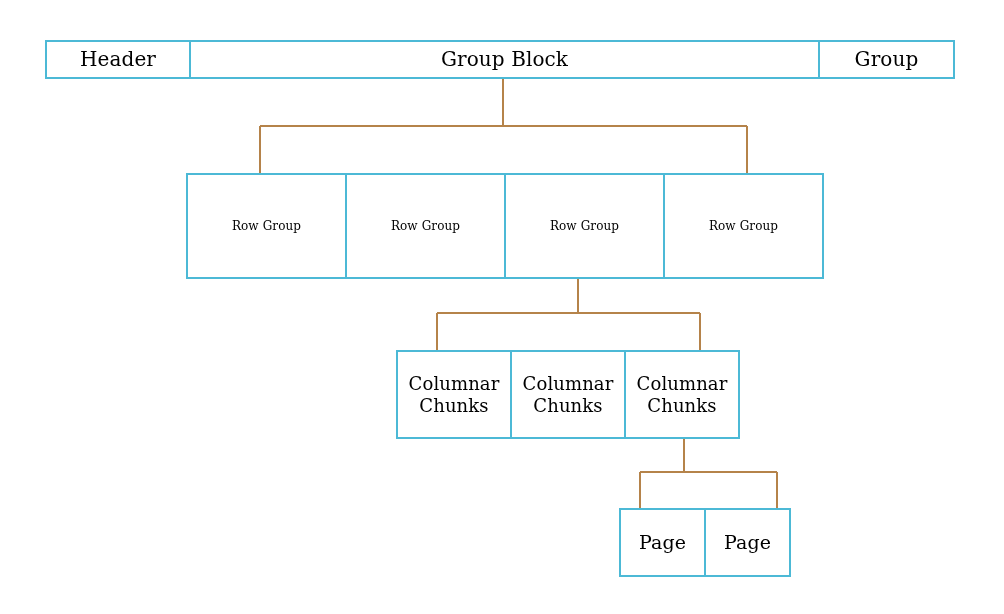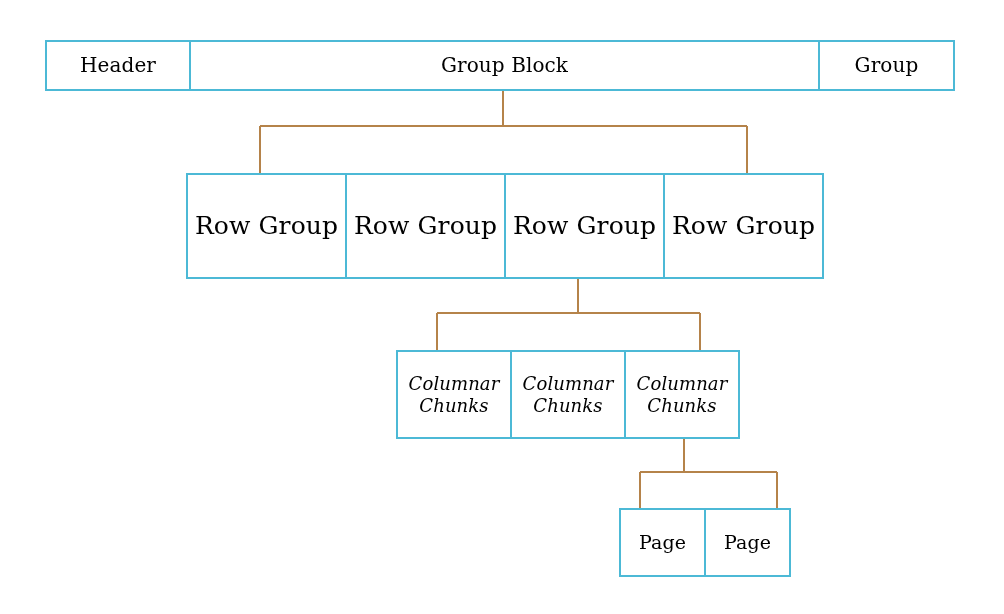--- a/index.html
+++ b/index.html
@@ -59,44 +59,43 @@
   
   .node-box + .node-box {
     border-left-width: 2px;
     margin-left: -2px;
   }
 
   
   #row-top {
     left: 45px;
     top: 40px;
-    height: 51px;
+    height: 39px;
   }
   #row-top .node-box { font-size: 20px; }
   #box-header     { width: 146px; }
   #box-datablock  { width: 631px; }
   #box-footer     { width: 137px; }
 
   
   #row-rowgroups {
     left: 186px;
     top: 173px;
     height: 106px;
   }
   #row-rowgroups .node-box {
     width: 161px;
-    font-size: 25px;
+    font-size: 12px;
   }
 
   
   #row-chunks {
     left: 396px;
     top: 350px;
     height: 89px;
-    font-style: italic;
   }
   #row-chunks .node-box {
     width: 116px;
     font-size: 18px;
   }
   .two-line { display: block; }
 
   
   #row-pages {
     left: 619px;

